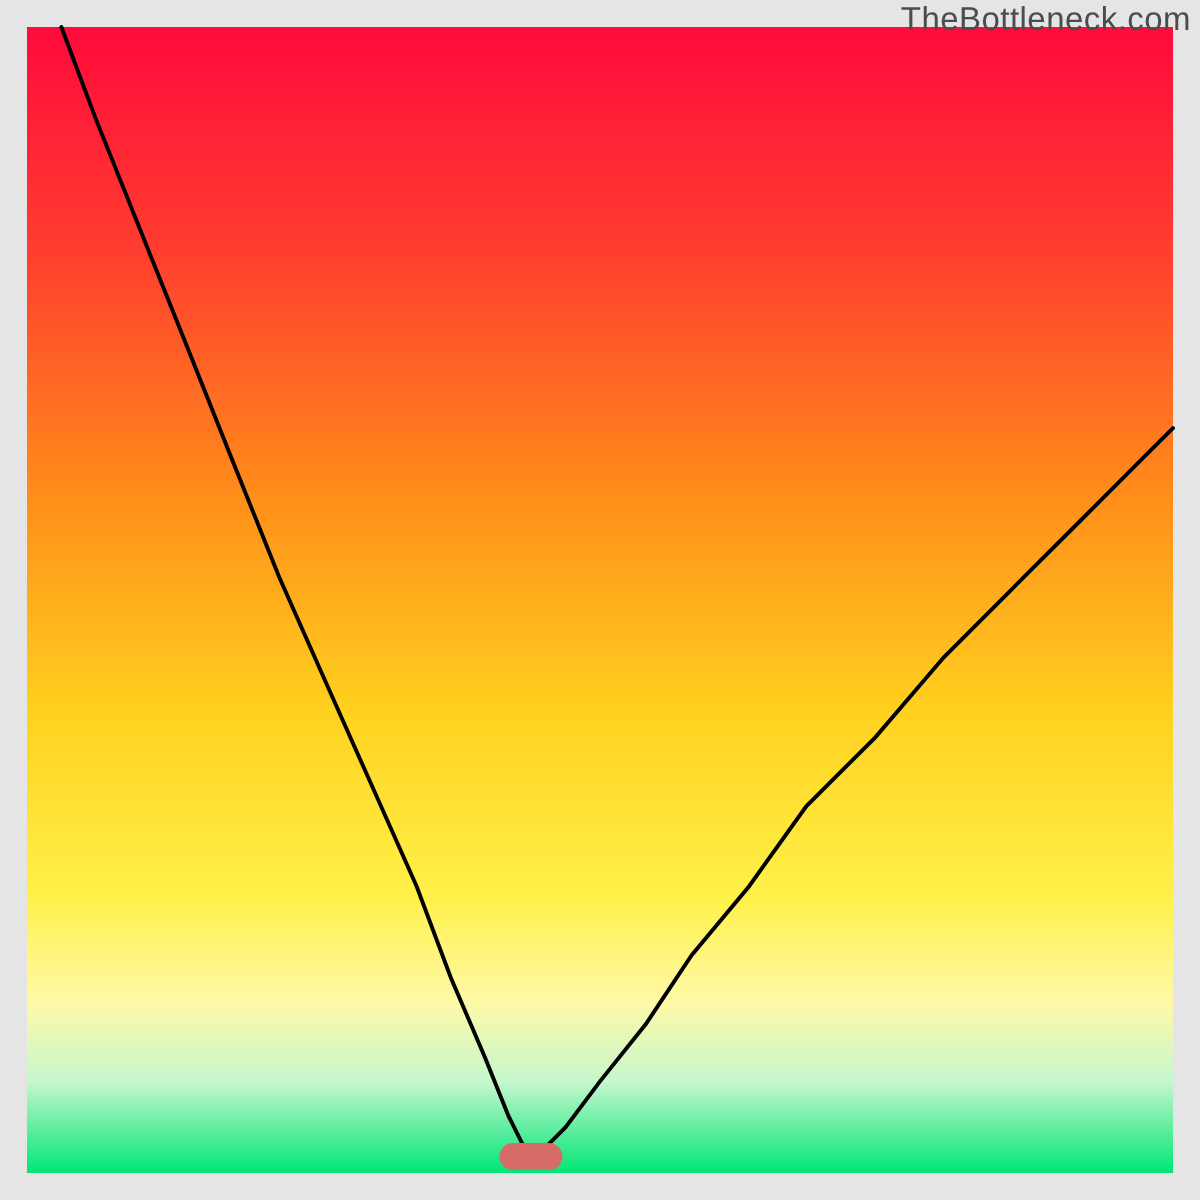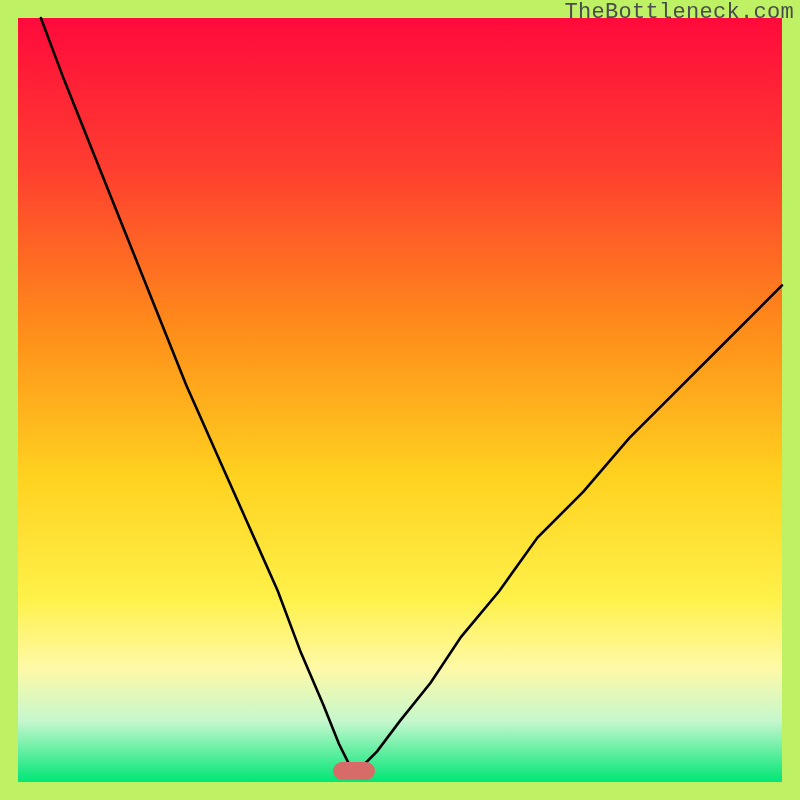--- a/index.html
+++ b/index.html
@@ -8,22 +8,21 @@
     width: 800px;
     height: 800px;
     background: #000;
     font-family: Arial, Helvetica, sans-serif;
     overflow: hidden;
   }
   .frame {
     position: relative;
     width: 800px;
     height: 800px;
-    background: #bef264;
-    font-family: Liberation Mono, monospace;
+    background: #e5e5e5;
   }
   .plot-area {
     position: absolute;
     left: 18px;
     top: 18px;
     width: 764px;
     height: 764px;
     background: linear-gradient(to bottom,
       #ff0a3c 0%,
       #ff3f2f 20%,

